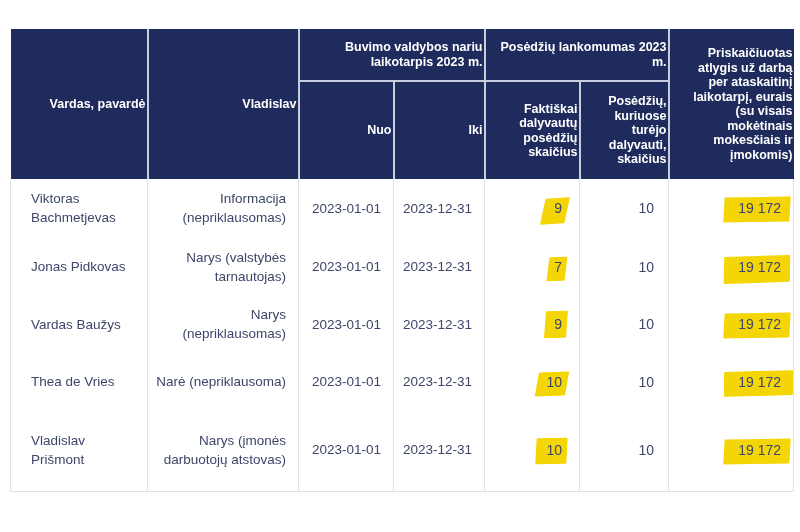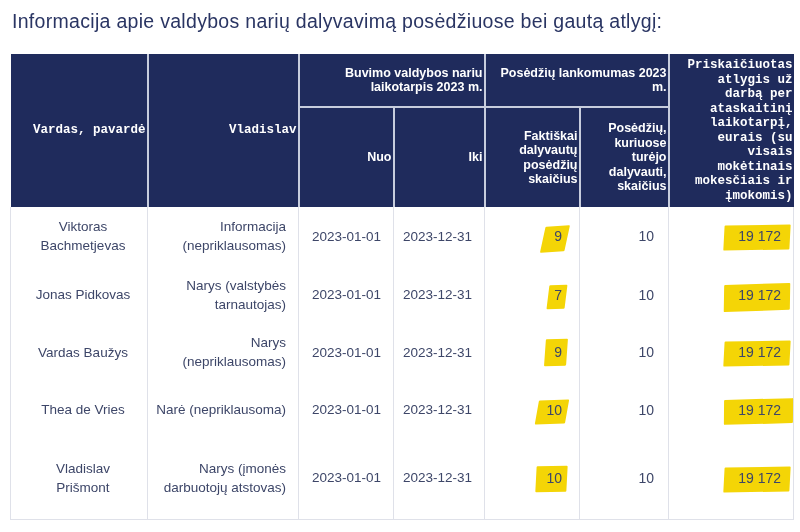--- a/index.html
+++ b/index.html
@@ -43,34 +43,34 @@
     line-height:1.16;
     text-align:right;
     vertical-align:middle;
     padding:4px 1px 4px 6px;
     border-left:2px solid var(--header-divider);
     margin-top:16px;
   }
   thead tr.top-row th:first-child{border-left:none;}
   thead th.group{height:52px;border-bottom:2px solid var(--header-divider);}
   thead tr.sub-row th{height:98px;}
-  thead th.merged{height:150px;font-family:Liberation Mono, monospace;}
+  thead th.merged{height:150px;}
   
   tbody td{
     font-size:13.5px;
     line-height:1.4;
     color:var(--body-text);
     text-align:right;
     vertical-align:middle;
     padding:4px 12px 4px 6px;
     border-left:1px solid var(--body-divider);
     background:#fff;
   }
   tbody td:first-child{
-    text-align:center;
+    text-align:left;
     padding-left:20px;
   }
   tbody td:last-child{border-right:1px solid var(--body-divider);margin-top:40px;}
   tbody tr:last-child td{border-bottom:1px solid var(--body-divider);}
   tbody td.num{font-size:14px;}
   tbody td.attended{padding-right:17px;}
   tbody td.required{padding-right:14px;}
   
   .mark{position:relative;display:inline-block;z-index:0;}
   .mark.hl::before{
@@ -87,21 +87,20 @@
   tbody tr:nth-child(2) .mark-num.hl::before{left:-6px;right:-4px;transform:skewX(-8deg) rotate(-1deg);}
   tbody tr:nth-child(2) .mark-wide.hl::before{transform:skewX(-3deg) rotate(-2deg);bottom:-5px;}
   tbody tr:nth-child(3) .mark-num.hl::before{transform:skewX(-6deg) rotate(-2deg);top:-4px;}
   tbody tr:nth-child(4) .mark-wide.hl::before{transform:skewX(-2deg) rotate(-1.5deg);right:-12px;}
   tbody tr:nth-child(5) .mark-num.hl::before{transform:skewX(-4deg) rotate(-1deg);left:-10px;top:-3px;}
 </style>
 </head>
 <body>
 
 <div class="page">
-  <h1 class="page-title">Informacija apie valdybos narių dalyvavimą posėdžiuose bei gautą atlygį:</h1>
 
   <table class="board-table">
     <colgroup>
       <col style="width:137px">
         <col style="width:151px">
         <col style="width:95px">
         <col style="width:91px">
       <col style="width:95px">
         <col style="width:89px">
         <col style="width:125px">

